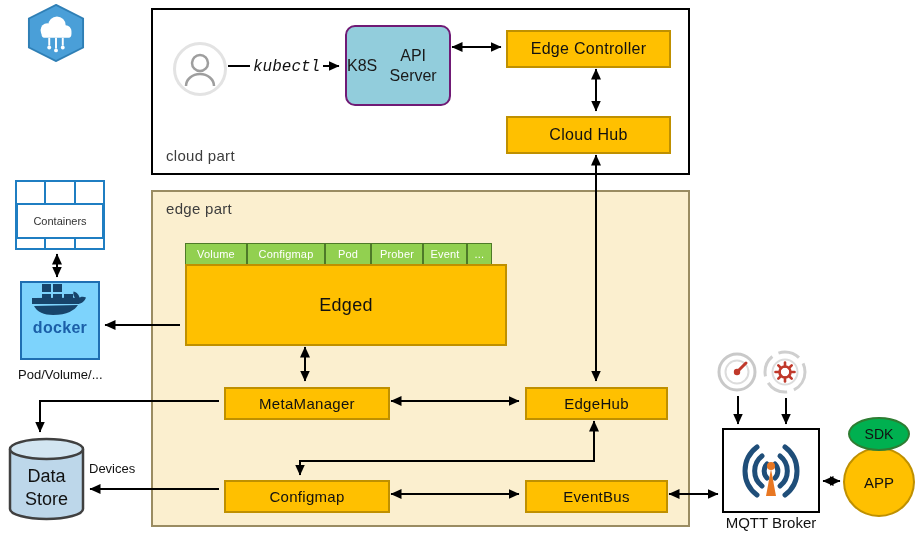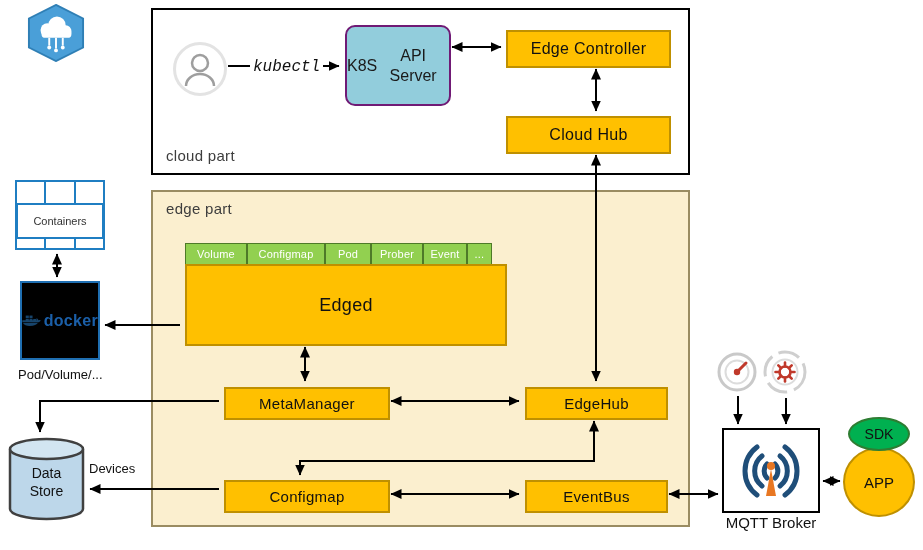--- a/index.html
+++ b/index.html
@@ -37,26 +37,26 @@
   
   #brand-logo { left:25px; top:4px; }
   #brand-name { left:4px; top:62px; width:106px; text-align:center; font-size:17px; color:#1a1a1a; letter-spacing:.3px; }
 
   
   #containers-grid { left:15px; top:180px; width:90px; height:70px; background:#1F7EC2; padding:2px;
     display:grid; grid-template-columns:repeat(3,1fr); grid-template-rows:repeat(3,1fr); gap:2px; }
   .cgrid-cell { background:#fff; }
   #containers-label { left:16px; top:203px; width:88px; height:36px; background:#fff; border:2px solid #1F7EC2;
     display:flex; align-items:center; justify-content:center; font-size:11px; color:#333; }
-  #docker-box { left:20px; top:281px; width:80px; height:79px; background:#000000; border:2px solid #1F6FB2;
-    display:flex; flex-direction:row; align-items:center; justify-content:center; gap:2px; }
+  #docker-box { left:20px; top:281px; width:80px; height:79px; background:#7dd3fc; border:2px solid #1F6FB2;
+    display:flex; flex-direction:column; align-items:center; justify-content:flex-start; gap:2px; }
   #docker-word { font-size:16px; font-weight:bold; color:#1B5FA8; letter-spacing:.3px; }
   #pod-volume-label { left:18px; top:367px; font-size:13px; color:#111; }
   #data-store { left:8px; top:437px; width:77px; height:84px; }
-  #data-store-text { left:8px; top:465px; width:77px; text-align:center; font-size:14px; line-height:1.25; color:#111; }
+  #data-store-text { left:8px; top:465px; width:77px; text-align:center; font-size:18px; line-height:1.25; color:#111; }
   #devices-label { left:89px; top:461px; font-size:13px; color:#111; }
 
   
   #gauge-icon { left:716px; top:351px; }
   #gear-icon { left:762px; top:349px; }
   #mqtt-box { left:722px; top:428px; width:98px; height:85px; background:#fff; border:2px solid #000;
     display:flex; align-items:center; justify-content:center; }
   #mqtt-label { left:706px; top:514px; width:130px; text-align:center; font-size:15px; color:#111; }
   #sdk-ellipse { left:848px; top:417px; width:62px; height:34px; background:#00B050; border:2px solid #2E7D32;
     border-radius:50%; display:flex; align-items:center; justify-content:center; font-size:14px; color:#111; z-index:6; }

